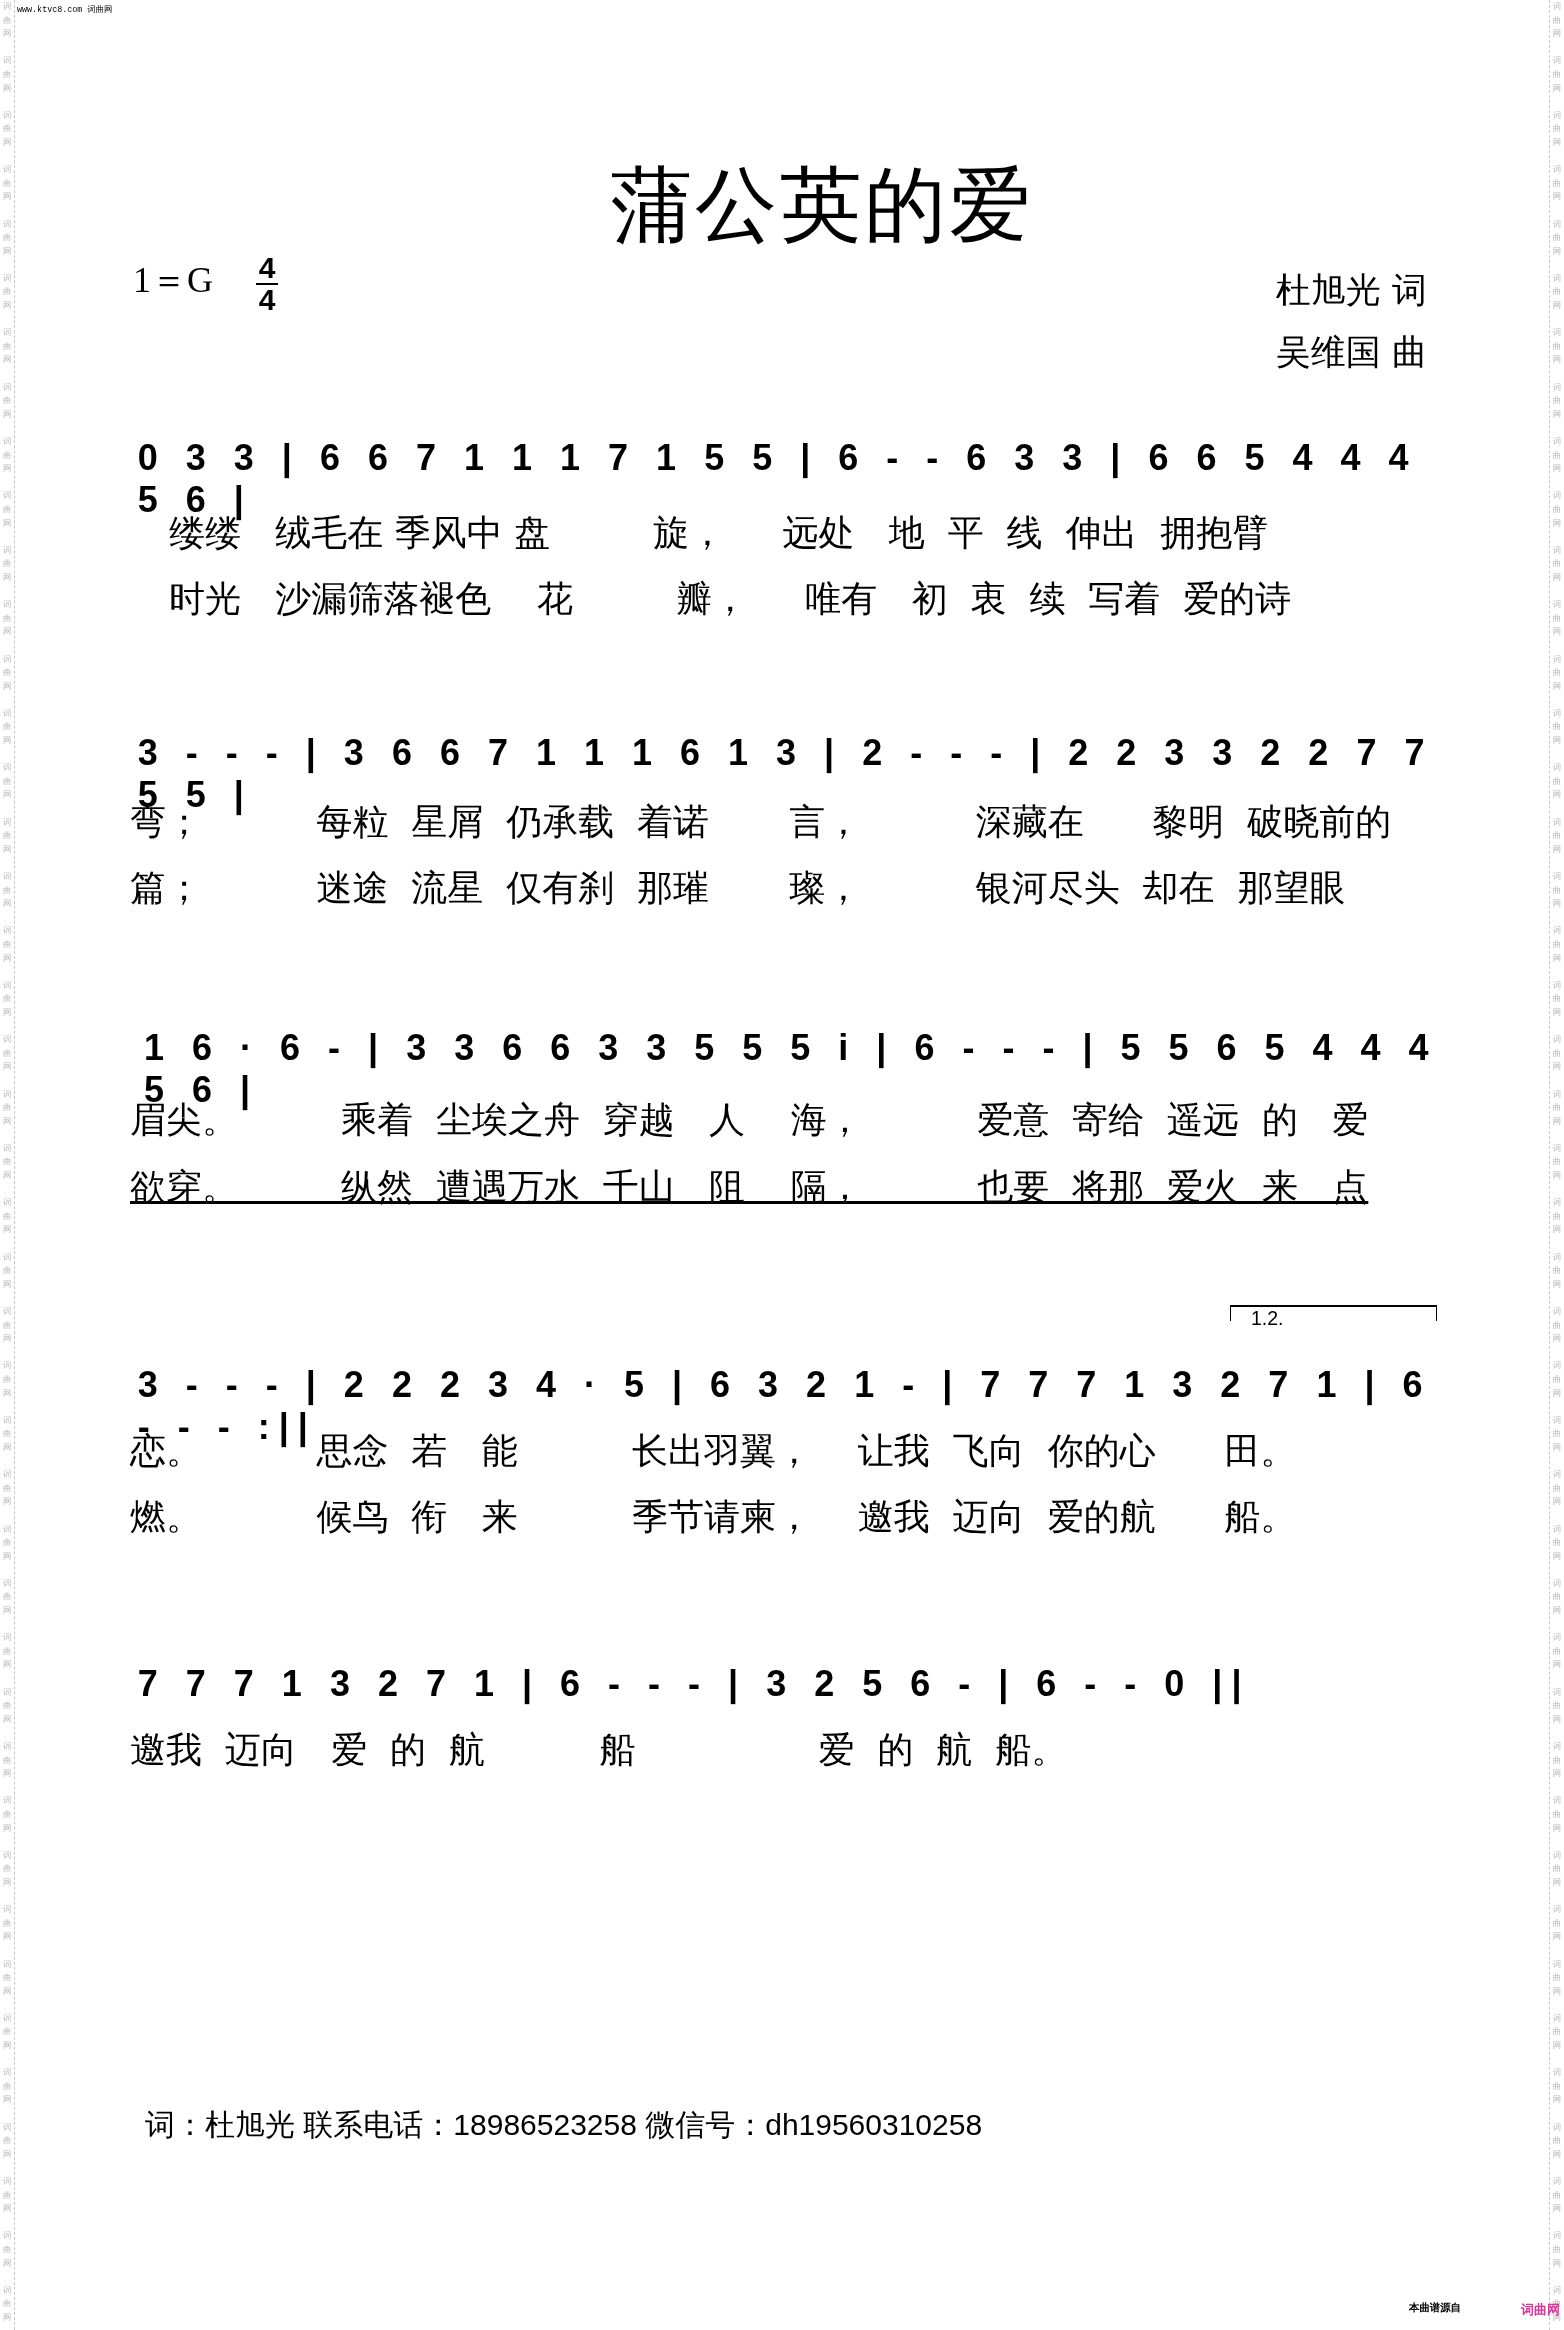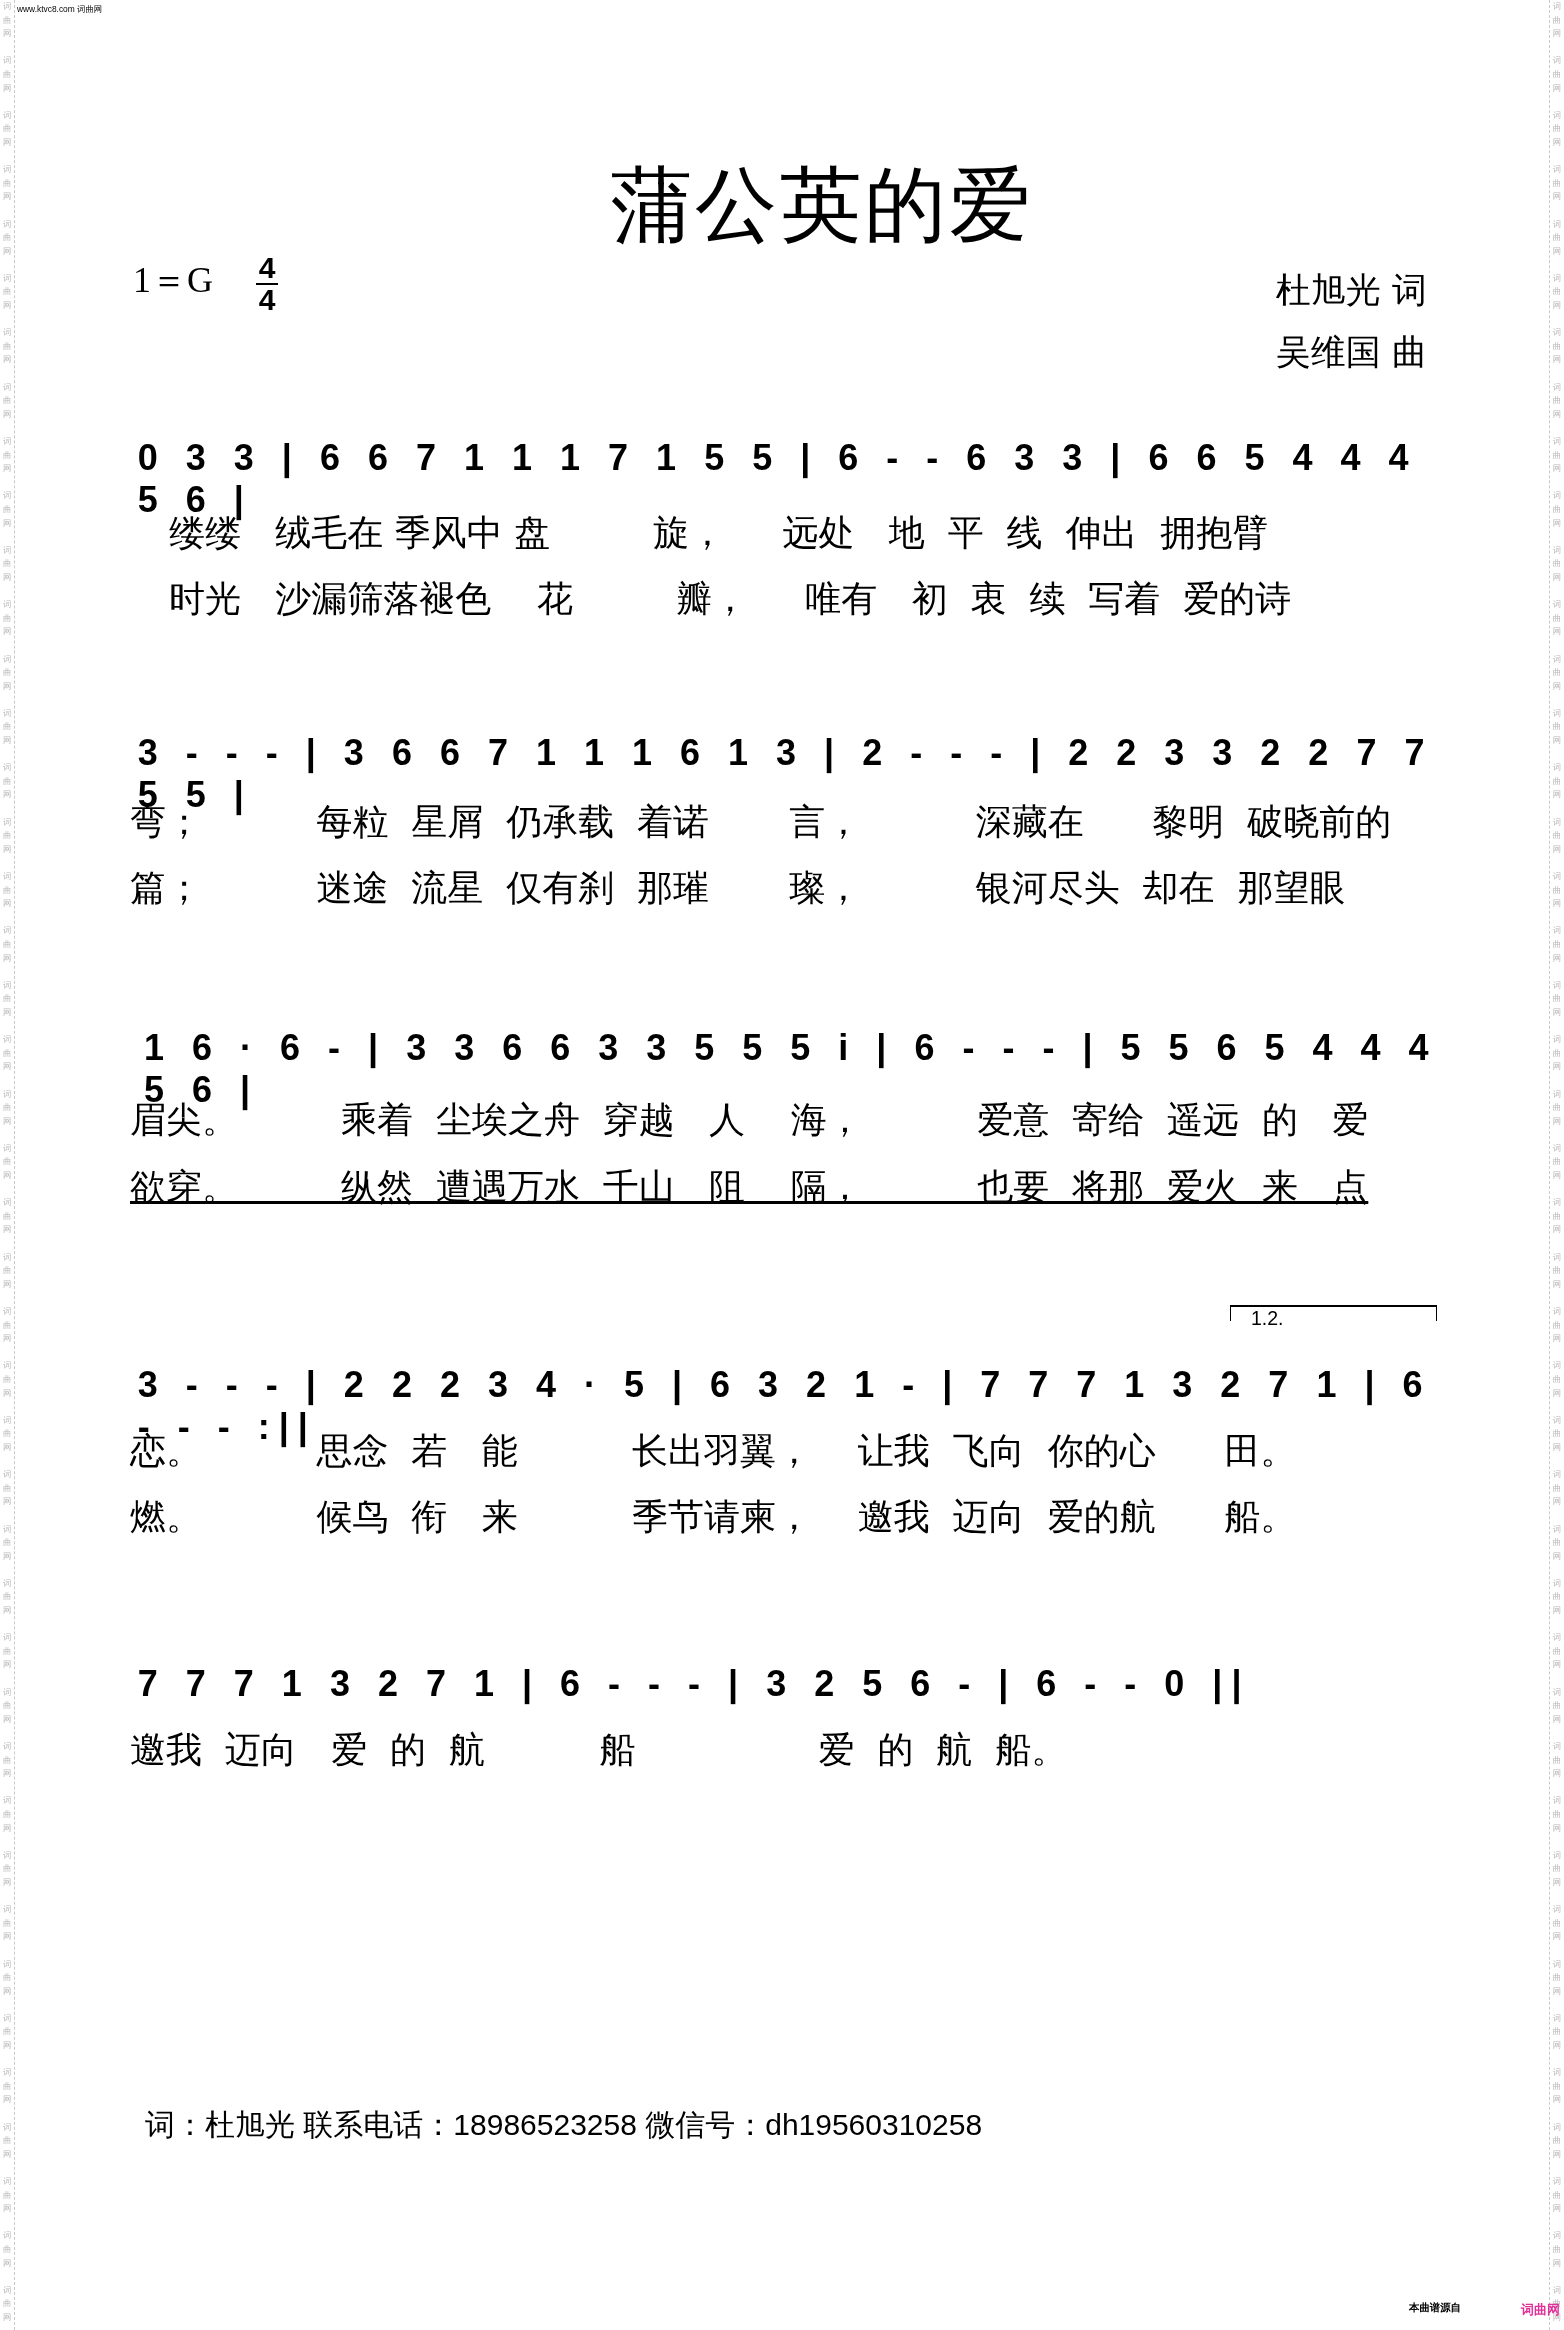--- a/index.html
+++ b/index.html
@@ -2,21 +2,21 @@
 <html style="font-size:10.4px"><head>
 <meta charset="utf-8">
 <style>
   html, body { margin: 0; padding: 0; background: #ffffff; }
   body { width: 1564px; height: 2330px; position: relative; overflow: hidden;
          font-family: "DejaVu Serif", "Liberation Serif", serif; color: #000; }
   .margin { position: absolute; top: 0; bottom: 0; width: 14.3px; font-size: 8.4px; color: #b8b8b8;
             line-height: 13.6px; text-align: center; font-family: "DejaVu Sans", sans-serif; overflow: hidden; }
   .margin.left { left: 0; border-right: 0.6px dashed #c8c8c8; }
   .margin.right { right: 0; border-left: 0.6px dashed #c8c8c8; }
-  .wm-top { position: absolute; left: 17px; top: 3.9px; font-size: 8.4px; font-family: Liberation Sans, sans-serif; }
+  .wm-top { position: absolute; left: 17px; top: 3.9px; font-size: 8.4px; font-family: Liberation Mono, monospace; }
   .title { position: absolute; left: 0; width: 1564px; top: 143px; text-align: center; font-size: 82px; letter-spacing: 2.6px; }
   .key { position: absolute; left: 133px; top: 256px; font-family: Liberation Serif, serif; font-size: 36px; }
   .timesig { position: absolute; left: 256px; top: 254px; width: 22px; text-align: center;
              font-family: "Liberation Sans", sans-serif; font-weight: bold; font-size: 30px; line-height: 28.5px; }
   .timesig .line { height: 1.9px; background: #000; margin: 0.6px 0; }
   .credits { position: absolute; right: 137px; top: 259px; text-align: right; font-size: 35px; line-height: 62px; }
   .row { position: absolute; left: 130px; width: 1310px; }
   .notes { position: absolute; left: 0; top: 0; height: 84px; width: 100%;
            font-family: "Liberation Sans", sans-serif; font-weight: bold; font-size: 36px; }
   .tok { position: absolute; top: 11.7px; }

